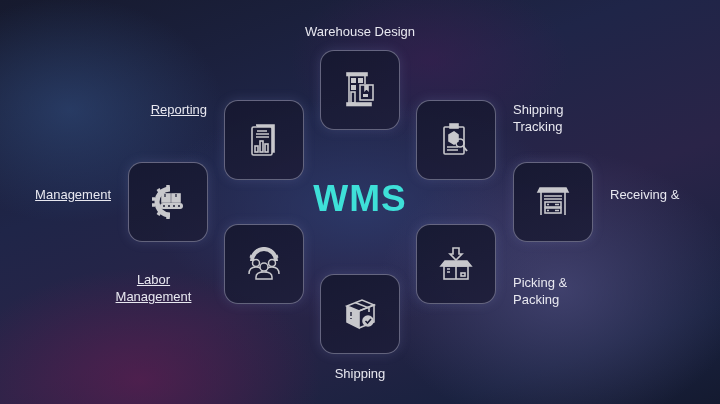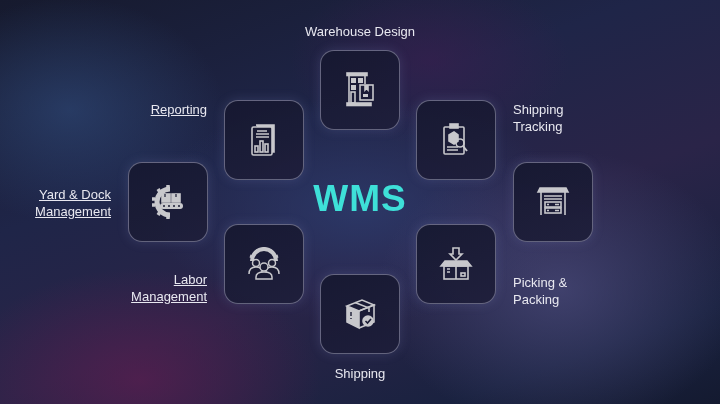--- a/index.html
+++ b/index.html
@@ -61,20 +61,21 @@
     <rect x="8" y="7" width="20" height="27" rx="1"></rect>
     <rect x="14" y="4" width="8" height="4" fill="#c8c8cc"></rect>
     <path d="M13 15 L18 12 L22 15 V21 L18 24 L13 21 Z" fill="#c8c8cc"></path>
     <path d="M11 27 H22 M11 30 H22"></path>
     <circle cx="24" cy="23" r="4"></circle>
     <path d="M27 26 L31 31" stroke-width="2"></path>
   </svg>
 </div>
 
 <div class="label" style="left:610px;top:186px;">
+  <span>Receiving &amp;</span>
 </div>
 <div class="node" style="left:513px;top:162px;">
   <svg viewBox="0 0 40 40" fill="none" stroke="#c8c8cc" stroke-width="1.6">
     <path d="M5 10 L7 6 H33 L35 10 Z" fill="#c8c8cc"></path>
     <path d="M8 10 V33 M32 10 V33"></path>
     <path d="M11 14 H29 M11 17 H29"></path>
     <rect x="12" y="20" width="16" height="5"></rect>
     <rect x="12" y="26" width="16" height="5"></rect>
     <path d="M14 22.5 H16 M14 28.5 H16 M22 22.5 H26 M22 28.5 H26"></path>
   </svg>
@@ -103,38 +104,37 @@
     <path d="M7 12 L22 6 L34 11 L19 17 Z"></path>
     <path d="M7 12 V28 L19 34 V17" fill="#c8c8cc"></path>
     <path d="M19 17 L34 11 V28 L19 34"></path>
     <path d="M15 8.5 L29 14 V18"></path>
     <path d="M11 18 V22 M11 24 V25" stroke="#1a1b33" stroke-width="1.4"></path>
     <circle cx="28" cy="27" r="5" fill="#c8c8cc"></circle>
     <path d="M25.5 27 L27.5 29 L31 25" stroke="#1a1b33"></path>
   </svg>
 </div>
 
-<div class="label r" style="left:100px;top:271px;width:107px;">
+<div class="label r" style="left:100px;top:271px;width:107px;text-align:center;">
   <span>Labor</span>
   <span>Management</span>
 </div>
 <div class="node" style="left:224px;top:224px;">
   <svg viewBox="0 0 40 40" fill="none" stroke="#c8c8cc" stroke-width="1.5">
     <path d="M8 17 A12 12 0 0 1 32 17" stroke-width="4"></path>
     <path d="M20 3 V6 M12 6 L14 8.5 M28 6 L26 8.5 M6 12 L9 13 M34 12 L31 13" stroke-width="3"></path>
     <circle cx="12" cy="19" r="3.5" fill="#1a1b33"></circle>
     <circle cx="28" cy="19" r="3.5" fill="#1a1b33"></circle>
     <path d="M5 30 C5 25 8 23 12 23 C16 23 18 25 18 28 M22 28 C22 25 24 23 28 23 C32 23 35 25 35 30" fill="#1a1b33"></path>
     <circle cx="20" cy="23" r="4" fill="#1a1b33"></circle>
     <path d="M12 35 V33 C12 29 15 28 20 28 C25 28 28 29 28 33 V35 Z" fill="#1a1b33"></path>
   </svg>
 </div>
 
 <div class="label r" style="left:10px;top:186px;width:101px;">
-  <span>Yard &amp; Dock</span>
   <span>Management</span>
 </div>
 <div class="node" style="left:128px;top:162px;">
   <svg viewBox="0 0 40 40" fill="none" stroke="#c8c8cc" stroke-width="1.6">
     <path d="M22 7 A13 13 0 1 0 22 33" stroke-width="5"></path>
     <path d="M20 3 V7 M10 7 L12 10 M4 17 H7 M4 23 H7 M10 33 L12 30 M20 33 V37" stroke-width="3.5"></path>
     <rect x="14" y="12" width="8" height="8" fill="#c8c8cc"></rect>
     <rect x="24" y="12" width="8" height="8" fill="#c8c8cc"></rect>
     <path d="M17 12 V15 M28 12 V15" stroke="#1a1b33" stroke-width="1.2"></path>
     <rect x="12" y="21" width="23" height="6" rx="3" fill="#c8c8cc" stroke="none"></rect>

